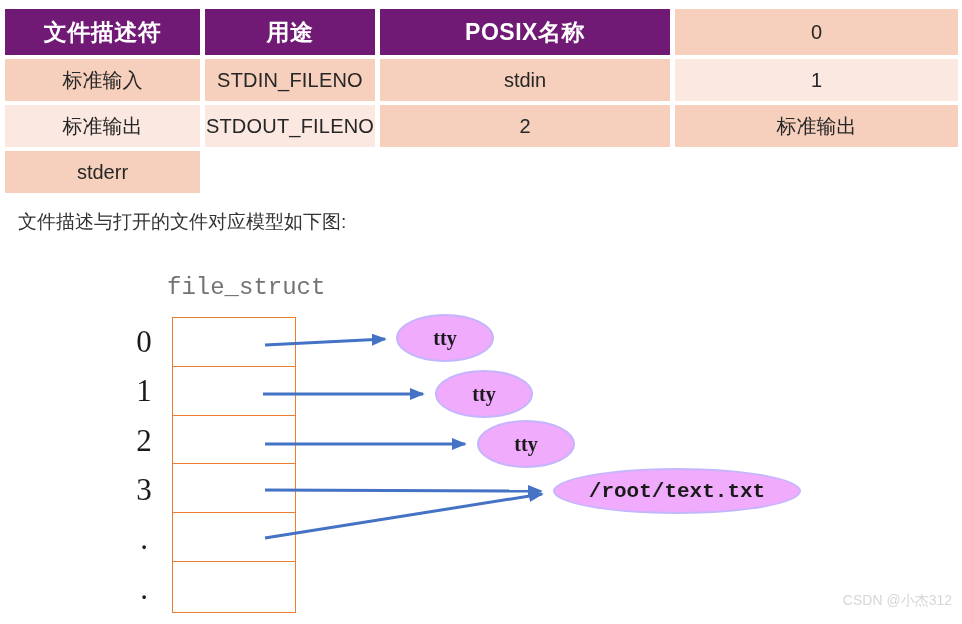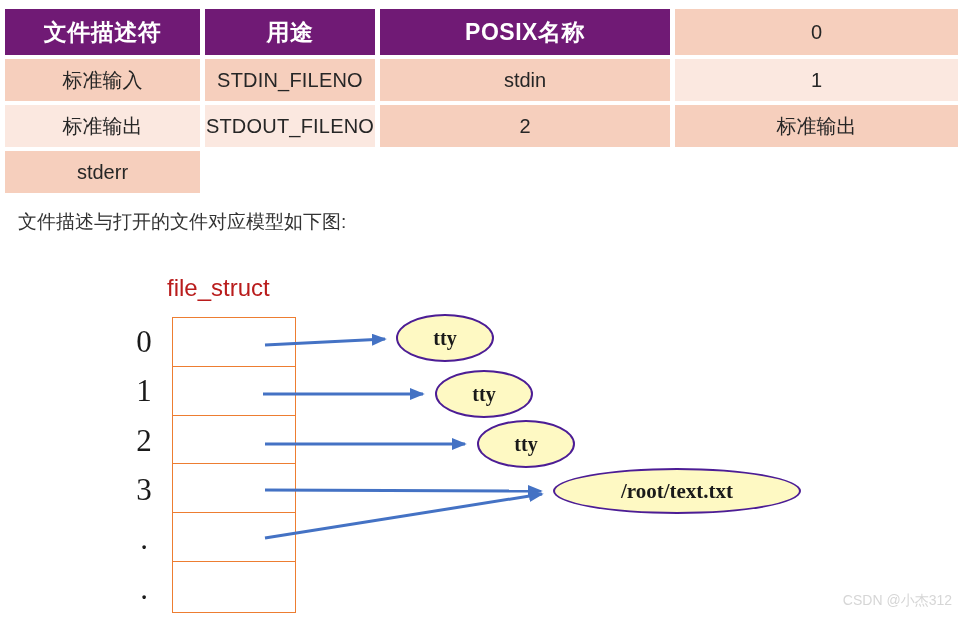--- a/index.html
+++ b/index.html
@@ -27,48 +27,48 @@
   .td-mono{letter-spacing:0.2px;}
 
   
   .caption{
     position:absolute;left:18px;top:209px;font-size:19px;color:#333333;
   }
 
   
   .fs-label{
     position:absolute;left:167px;top:274px;
-    font-family:Liberation Sans, sans-serif;font-size:24px;color:#b91c1c;
+    font-family:Liberation Mono, monospace;font-size:24px;color:#737373;
   }
   .fd-labels{position:absolute;left:124px;top:317px;width:40px;}
   .fd-labels .lbl{
     height:49.33px;line-height:49.33px;text-align:center;
     font-family:"Liberation Serif", serif;font-size:31px;color:#1a1a1a;
   }
   .fd-array{
     position:absolute;left:172px;top:317px;width:124px;height:296px;
     border:1.5px solid #ED7D31;box-sizing:border-box;
   }
   .fd-array .slot{
     height:48.8px;box-sizing:border-box;border-bottom:1.5px solid #ED7D31;
   }
   .fd-array .slot:last-child{border-bottom:none;}
 
   .arrow-layer{position:absolute;left:0;top:280px;pointer-events:none;}
 
   .node{
-    position:absolute;border:2px solid #4c1d95;border-radius:50%;
+    position:absolute;border:2px solid #c4b5fd;border-radius:50%;
     display:flex;align-items:center;justify-content:center;
     font-family:"Liberation Serif", serif;font-weight:bold;font-size:20px;color:#1a1a1a;
-    background:#fef9c3;box-sizing:border-box;
+    background:#f0abfc;box-sizing:border-box;
   }
   .node-tty0{left:396px;top:314px;width:98px;height:48px;}
   .node-tty1{left:435px;top:370px;width:98px;height:48px;}
   .node-tty2{left:477px;top:420px;width:98px;height:48px;}
-  .node-file{left:553px;top:468px;width:248px;height:46px;font-size:21px;}
+  .node-file{left:553px;top:468px;width:248px;height:46px;font-size:21px;font-family:Liberation Mono, monospace;}
 
   
   .watermark{
     position:absolute;right:10px;top:592px;font-size:14px;color:#d6d6d6;
   }
 </style>
 </head>
 <body>
 
 <div class="stage">

